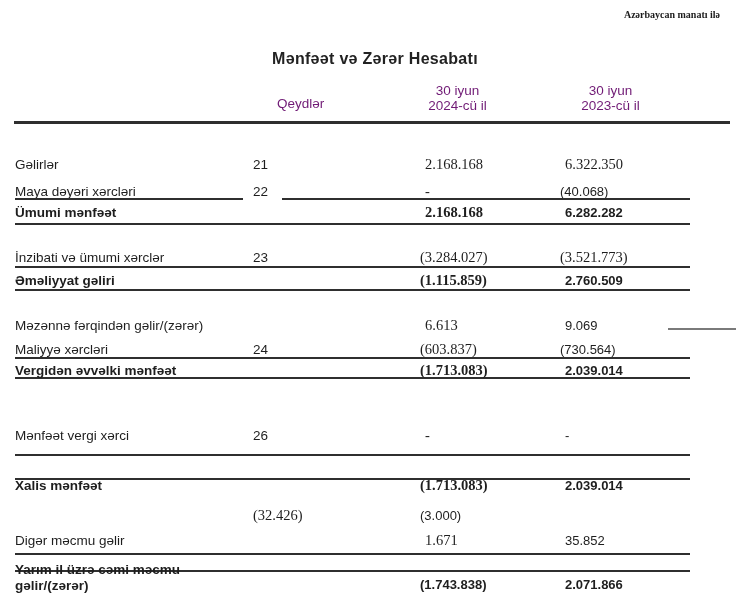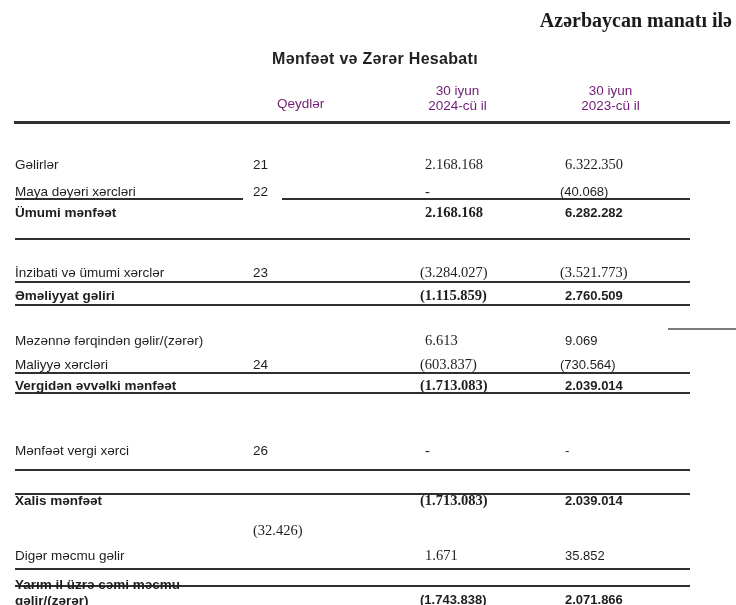--- a/index.html
+++ b/index.html
@@ -5,23 +5,23 @@
   html,body{margin:0;padding:0;background:#fff;}
   #page{
     position:relative;
     width:736px;height:605px;
     background:#ffffff;
     font-family:"Liberation Sans", sans-serif;
     color:#1e1e1e;
     overflow:hidden;
   }
   .currency-note{
-    position:absolute;top:9px;right:4px;
+    position:absolute;top:9px;right:16px;
     font-family:"Liberation Serif", serif;
-    font-weight:bold;font-size:20px;color:#1b1b1b;
+    font-weight:bold;font-size:10px;color:#1b1b1b;
   }
   .report-title{
     position:absolute;top:50px;left:15px;width:720px;
     text-align:center;font-weight:bold;font-size:16px;
     letter-spacing:.3px;color:#222;
   }
   .col-head{
     position:absolute;font-size:13.5px;color:#701a75;
     white-space:pre-line;text-align:center;line-height:15px;
   }
@@ -85,21 +85,21 @@
         <div class="c-note">21</div>
         <div class="c-v24 serif pad">2.168.168</div>
         <div class="c-v23 serif pad">6.322.350</div>
       </div>
       <div class="row" style="height: 17px;">
         <div class="c-label">Maya dəyəri xərcləri</div>
         <div class="c-note">22</div>
         <div class="c-v24 serif pad">-</div>
         <div class="c-v23 sans">(40.068)</div>
       </div>
-      <div class="row bold bt-split bb" style="height: 40px; padding-top: 4px;">
+      <div class="row bold bt-split bb" style="height: 25px; padding-top: 4px;">
         <div class="c-label">Ümumi mənfəət</div>
         <div class="c-note"></div>
         <div class="c-v24 serif pad">2.168.168</div>
         <div class="c-v23 sans pad">6.282.282</div>
       </div>
       <div class="row" style="margin-top: 24px; height: 17px;">
         <div class="c-label">İnzibati və ümumi xərclər</div>
         <div class="c-note">23</div>
         <div class="c-v24 serif">(3.284.027)</div>
         <div class="c-v23 serif">(3.521.773)</div>
@@ -136,20 +136,21 @@
       </div>
       <div class="row bold bt bb" style="height: 26px; padding-top: 21px;">
         <div class="c-label">Xalis mənfəət</div>
         <div class="c-note"></div>
         <div class="c-v24 serif">(1.713.083)</div>
         <div class="c-v23 sans pad">2.039.014</div>
       </div>
       <div class="row" style="margin-top: 27px; height: 25px;">
         <div class="c-note"></div>
         <div class="c-v24 serif">(32.426)</div>
+        <div class="c-v23 sans">(3.000)</div>
       </div>
       <div class="row" style="height: 21px;">
         <div class="c-label">Digər məcmu gəlir</div>
         <div class="c-note"></div>
         <div class="c-v24 serif pad">1.671</div>
         <div class="c-v23 sans pad">35.852</div>
       </div>
       <div class="row bold bt bb vbottom" style="height: 19px; padding-top: 7px;">
         <div class="c-label">Yarım il üzrə cəmi məcmu
 gəlir/(zərər)</div>

